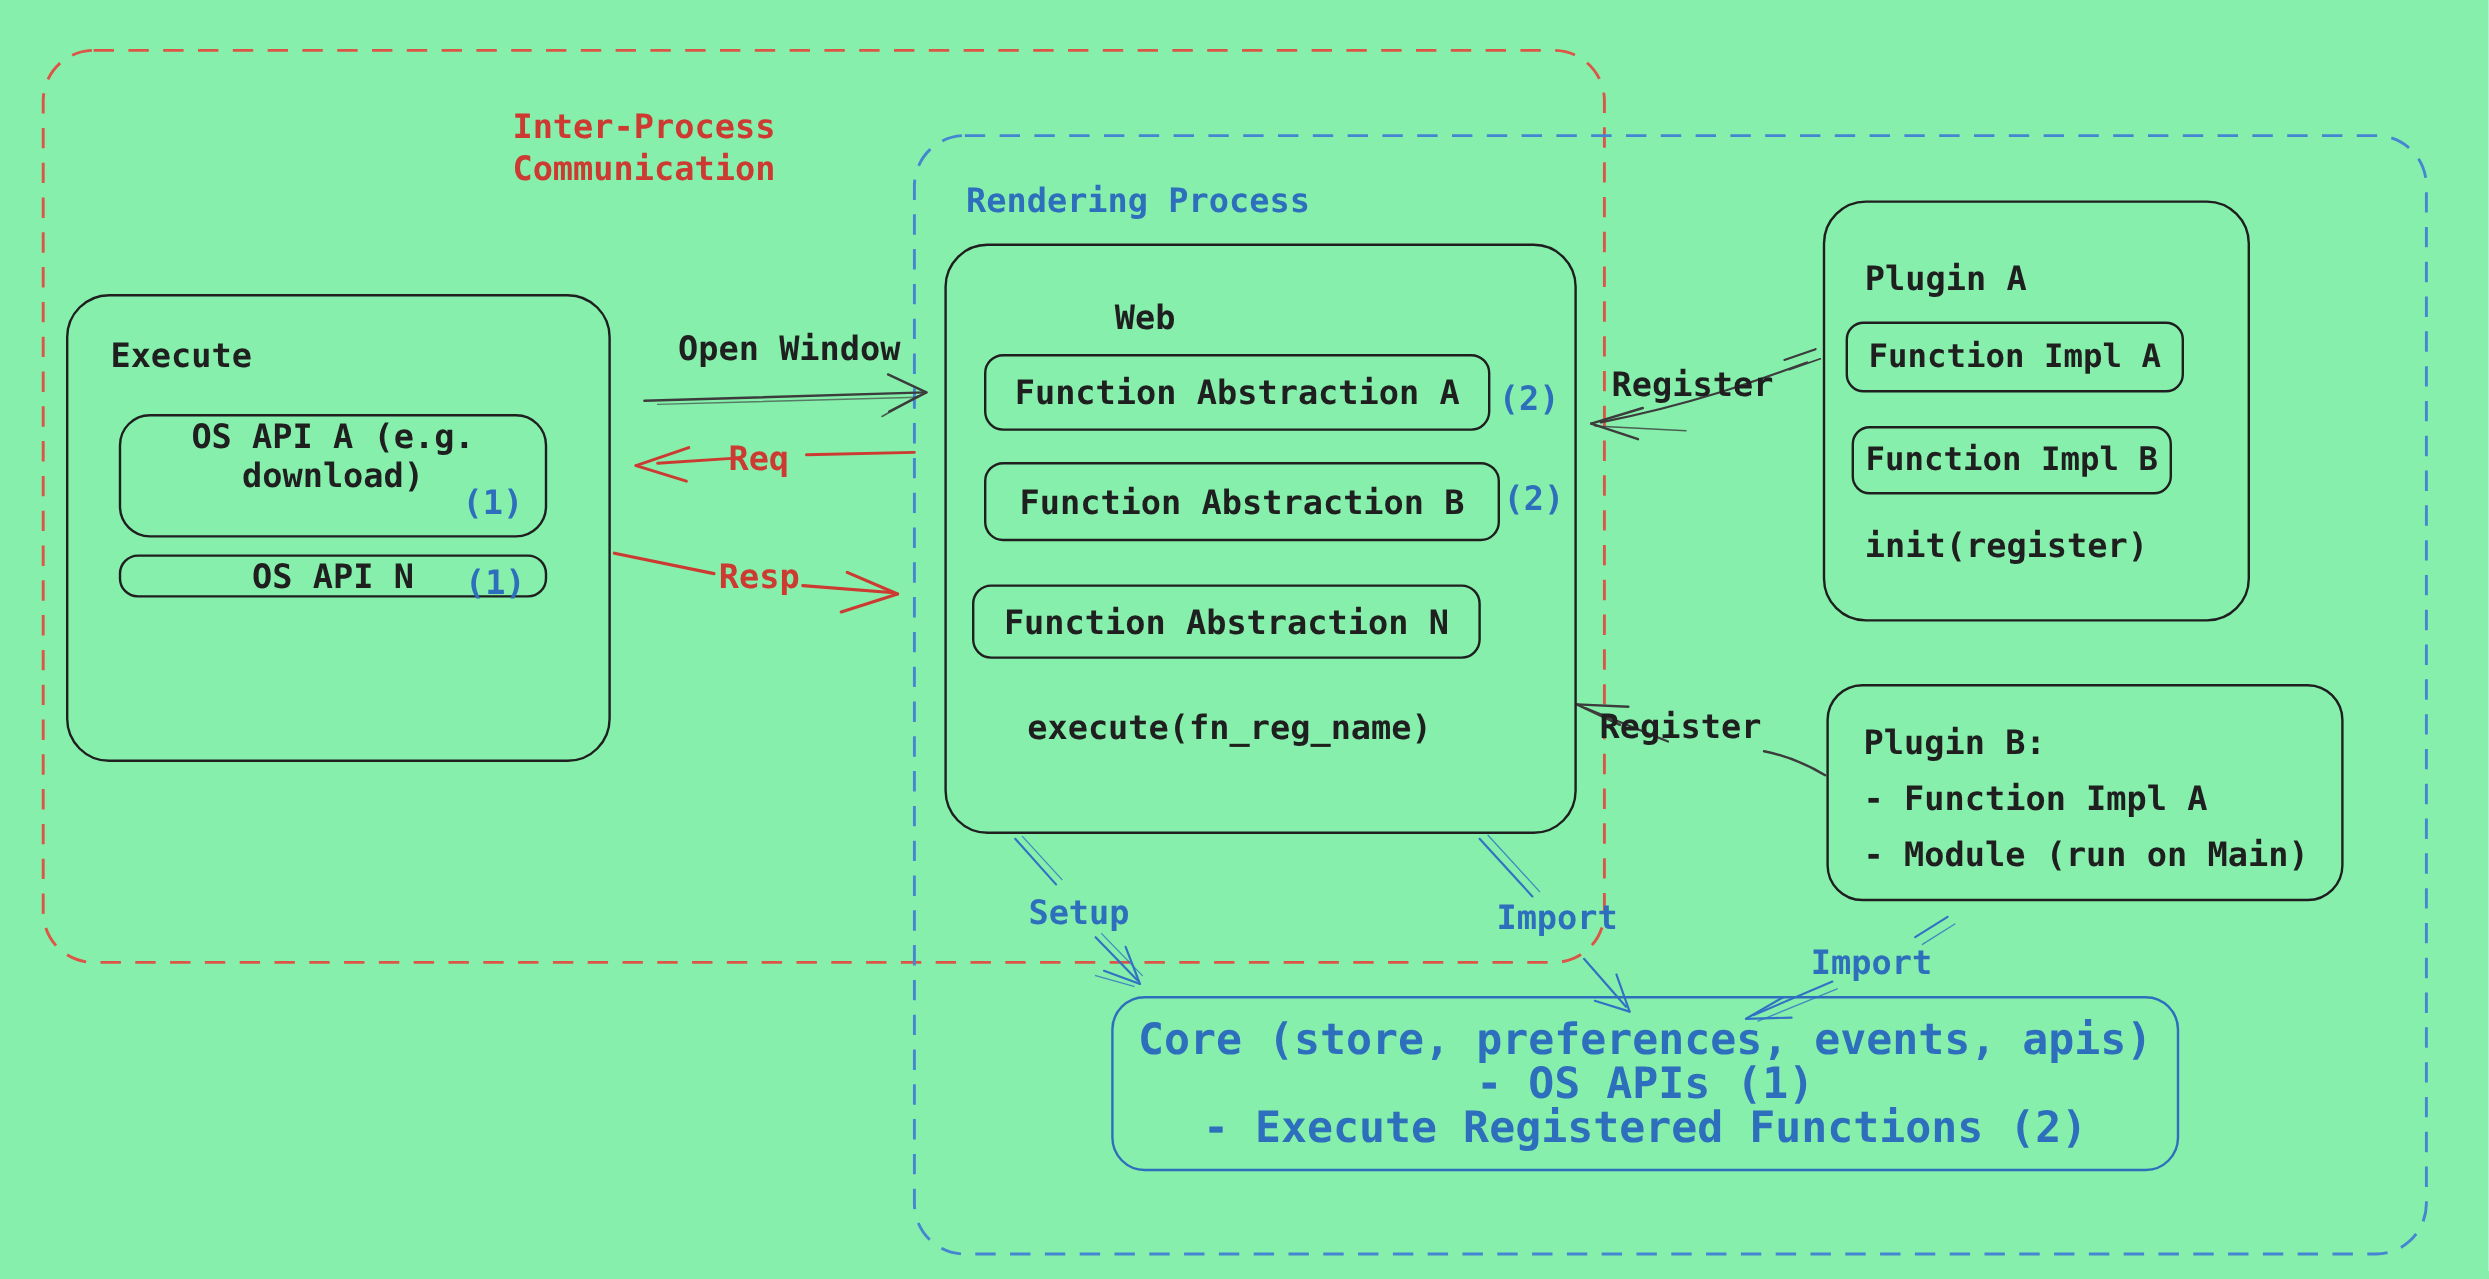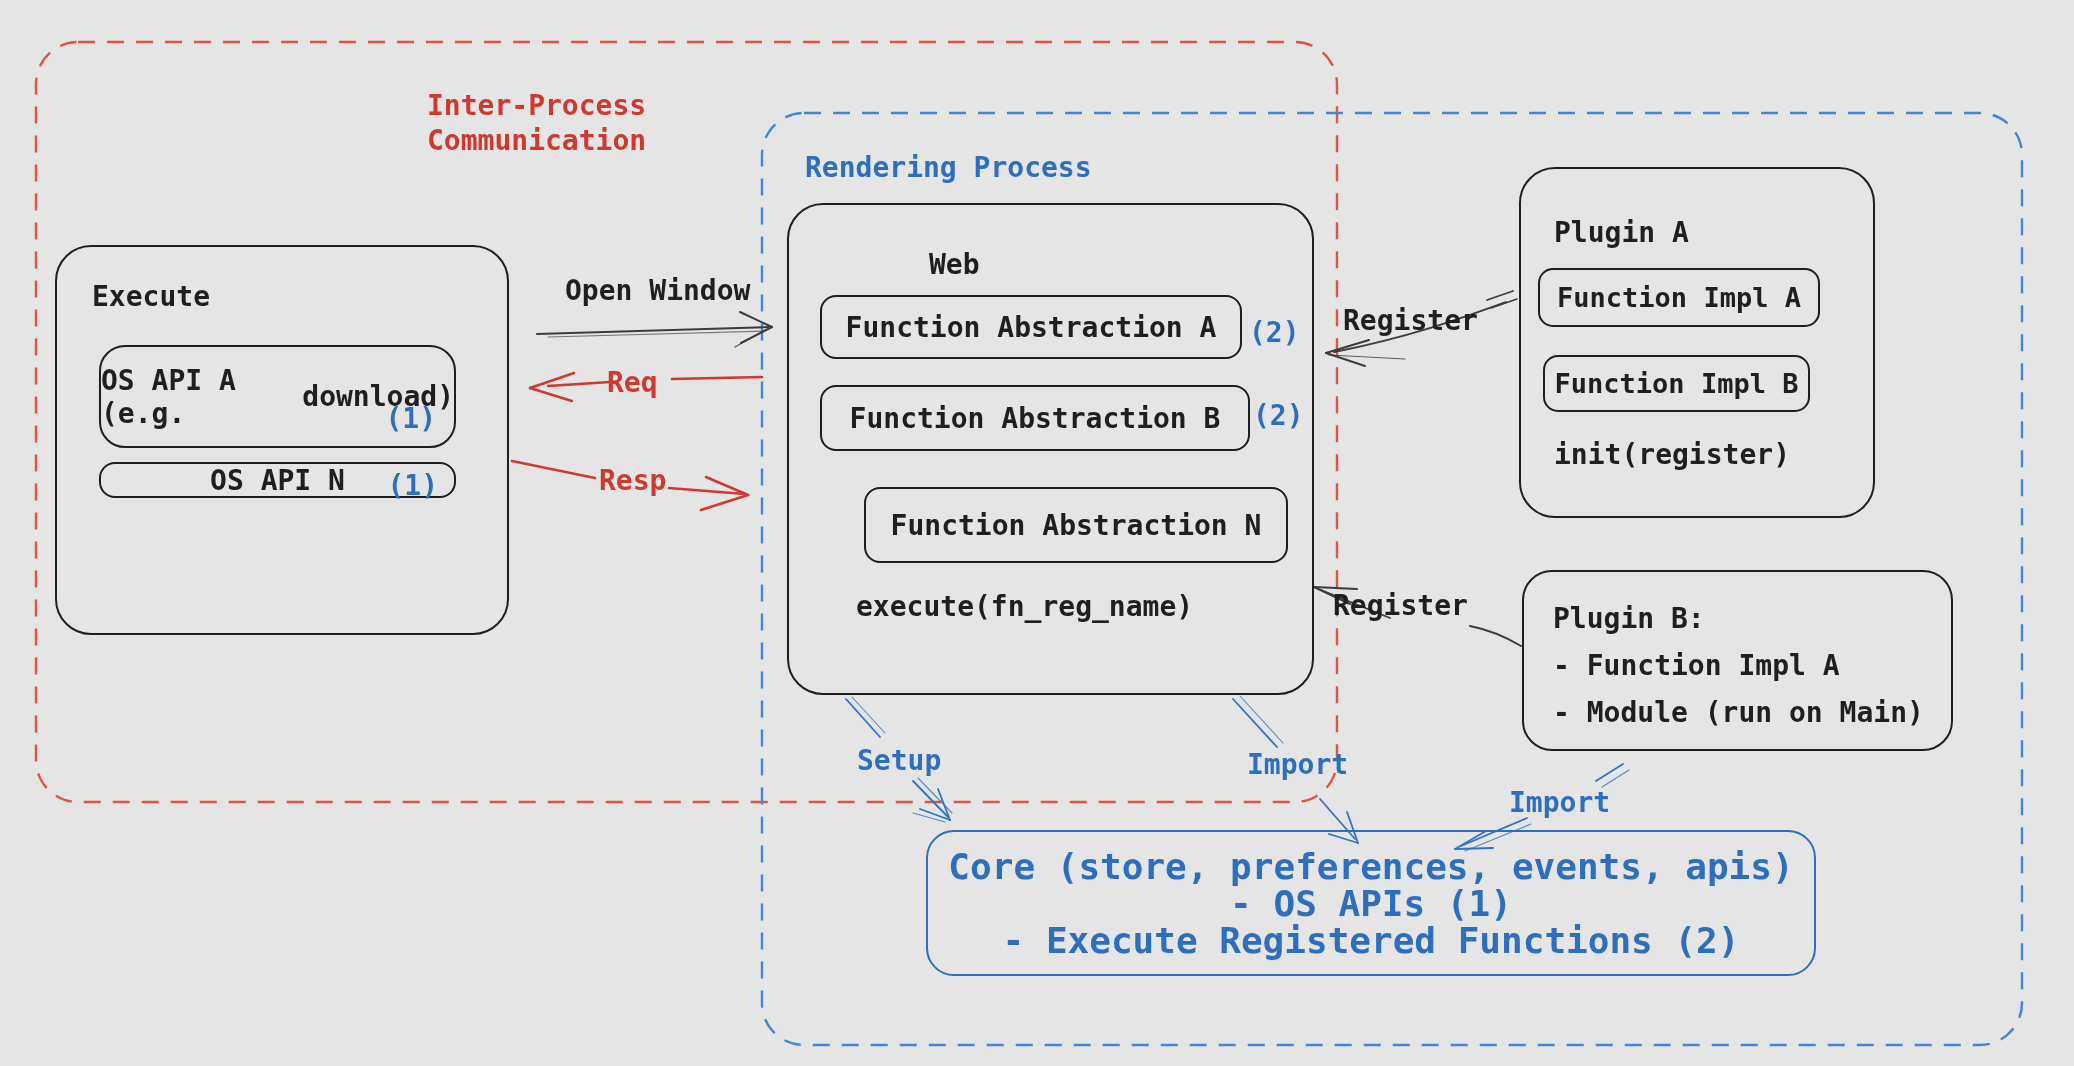--- a/index.html
+++ b/index.html
@@ -1,33 +1,33 @@
 <!DOCTYPE html>
 <html style="--ink: #1f1f1f; --arrow: #3c3c3c; --red: #cd3a31; --red_dash: #dd5546; --blue: #2e6fbd; --blue_dash: #4486d2; --bg: #ffffff;"><head>
 <meta charset="utf-8">
 <style>
   html,body{margin:0;padding:0;background:#fff;}
   .canvas{
-    position:relative;width:2074px;height:1066px;background:#e5e5e5;overflow:hidden;
+    position:relative;width:2074px;height:1066px;background:#86efac;overflow:hidden;
     font-family:"DejaVu Sans Mono","Liberation Mono",monospace;
     font-weight:700;color:var(--ink,#1f1f1f);
   }
   svg.layer{position:absolute;left:0;top:0;width:2074px;height:1066px;}
   .abs{position:absolute;}
   .node{
     position:absolute;border:2.4px solid var(--ink,#1f1f1f);
     background:transparent;box-sizing:border-box;
   }
   .node.blue-node{border-color:var(--blue,#2e6fbd);}
   .lbl{position:absolute;font-size:28px;line-height:34px;white-space:pre;}
   .lbl.red{color:var(--red,#cd3a31);}
   .lbl.blue{color:var(--blue,#2e6fbd);}
   .pre{white-space:pre-line;}
   .center-box{display:flex;align-items:center;justify-content:center;font-size:28px;}
-  .col-box{display:flex;align-items:center;font-size:28px;line-height:33px;}
+  .col-box{display:flex;flex-direction:column;align-items:center;font-size:28px;line-height:33px;}
   .badge{color:var(--blue,#2e6fbd);font-size:28px;line-height:30px;}
   .core-lines{display:flex;flex-direction:column;align-items:center;justify-content:center;
     width:100%;height:100%;font-size:36px;line-height:37px;color:var(--blue,#2e6fbd);text-align:center;}
 </style>
 </head>
 <body>
 
 <div class="canvas">
 
   <svg class="layer">
@@ -129,21 +129,21 @@
   <div class="node center-box" style="left:820px;top:295px;width:422px;height:64px;border-radius:16px;">
     <span>Function Abstraction A</span>
   </div>
   <div class="badge abs" style="left:1249px;top:318px;">(2)</div>
 
   <div class="node center-box" style="left:820px;top:385px;width:430px;height:66px;border-radius:16px;">
     <span>Function Abstraction B</span>
   </div>
   <div class="badge abs" style="left:1253px;top:401px;">(2)</div>
 
-  <div class="node center-box" style="left:864px;top:487px;width:424px;height:76px;border-radius:16px;">
+  <div class="node center-box" style="left:810px;top:487px;width:424px;height:62px;border-radius:16px;">
     <span>Function Abstraction N</span>
   </div>
 
   <div class="lbl" style="left:856px;top:590px;">execute(fn_reg_name)</div>
 
   <div class="node" style="left:1519px;top:167px;width:356px;height:351px;border-radius:36px;"></div>
   <div class="lbl" style="left:1554px;top:216px;">Plugin A</div>
   <div class="node center-box" style="left:1543px;top:355px;width:267px;height:57px;border-radius:15px;font-size:27px;">
     <span>Function Impl B</span>
   </div>

